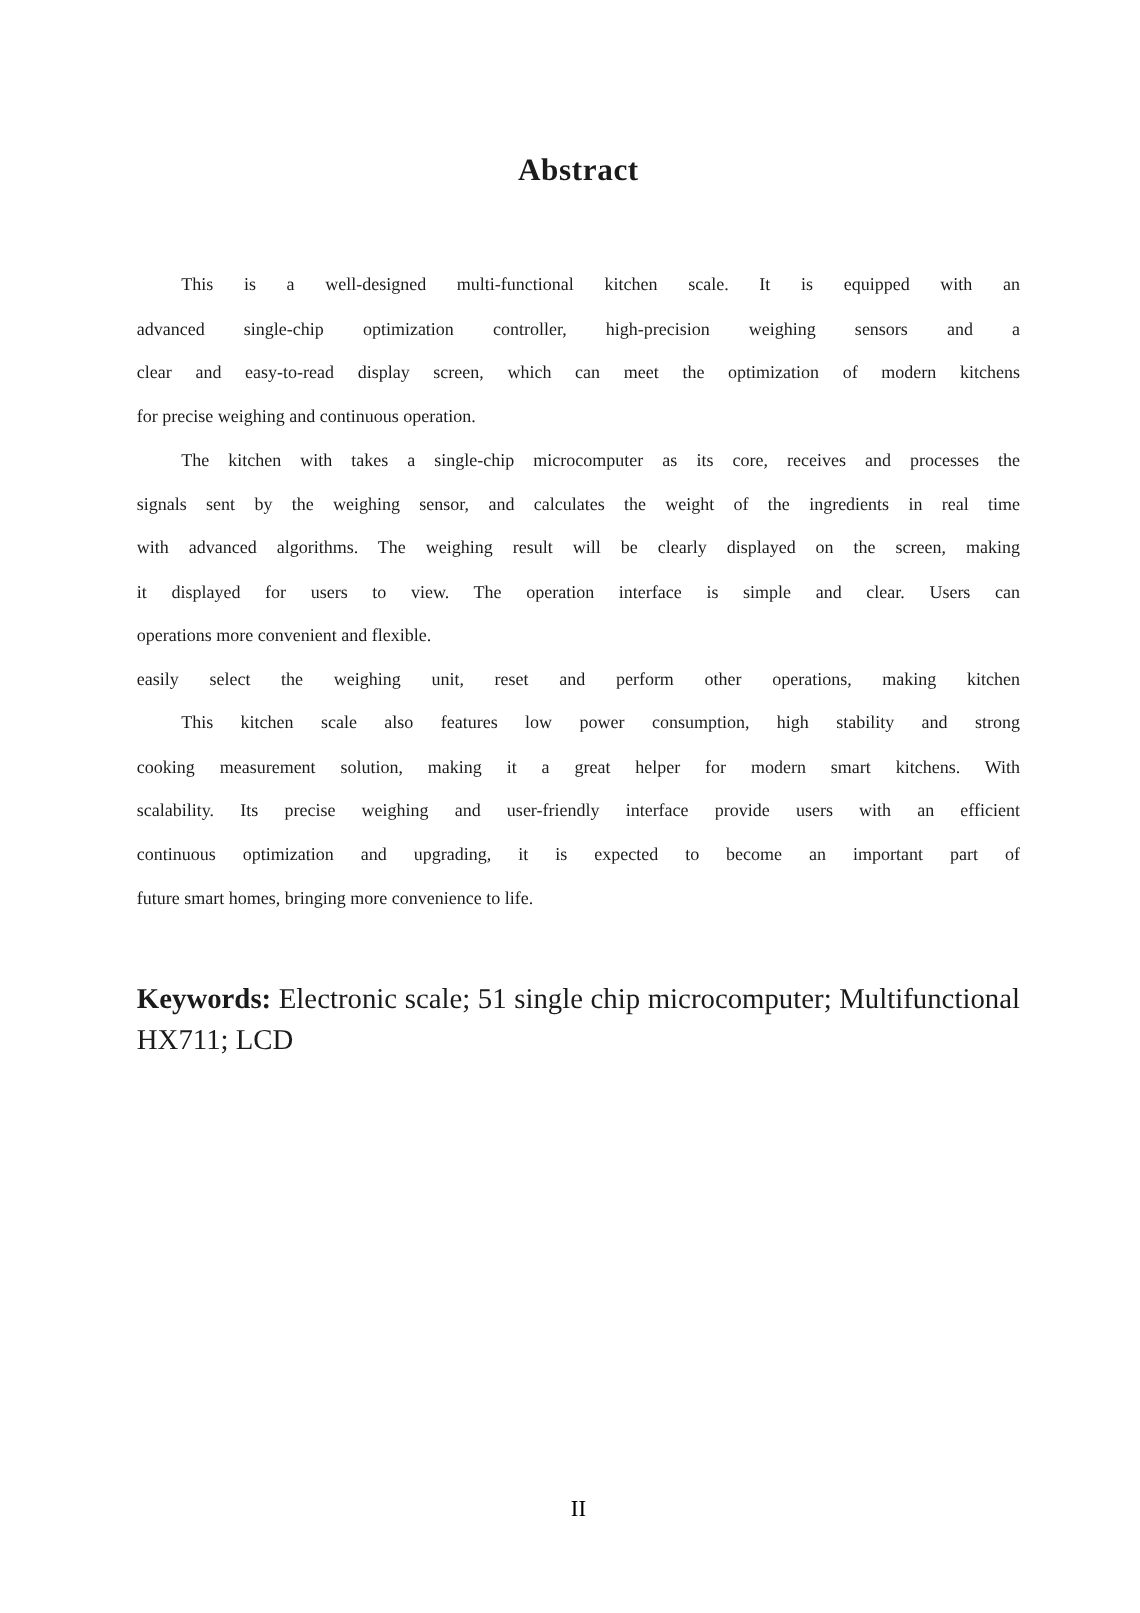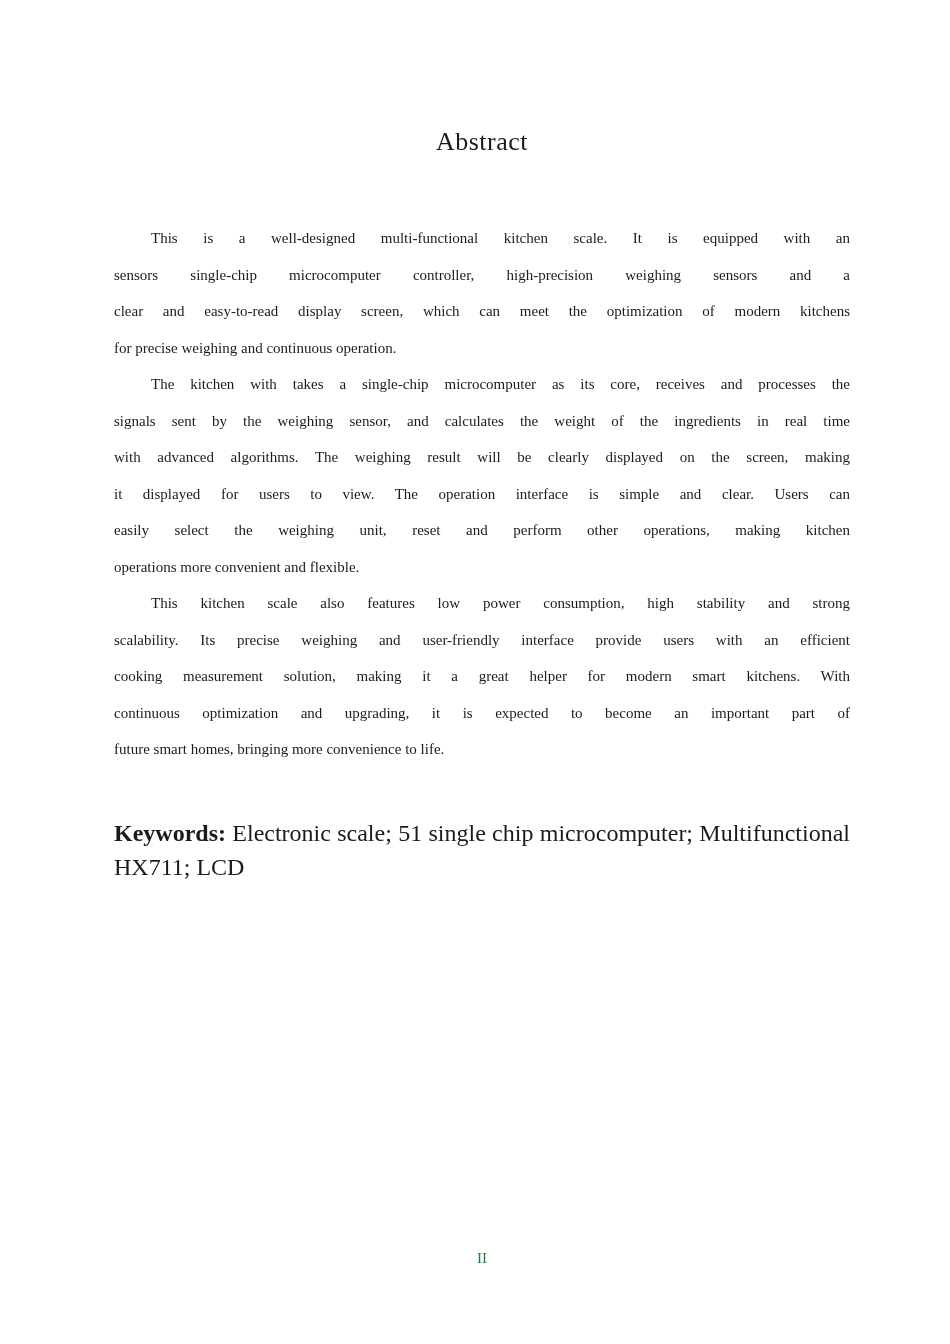--- a/index.html
+++ b/index.html
@@ -19,21 +19,21 @@
   .content {
     position: absolute;
     left: 114px;
     top: 0;
     width: 736px;
   }
   .title {
     margin: 124px 0 16px 0;
     font-size: 26px;
     line-height: 36px;
-    font-weight: normal;
+    font-weight: bold;
     text-align: center;
     letter-spacing: 0.5px;
   }
   .body-text {
     margin-top: 60px;
     font-size: 15px;
   }
   .para { margin: 0; }
   .line {
     height: 36.5px;
@@ -60,55 +60,55 @@
     height: 34px;
     line-height: 34px;
   }
   .kw-label { font-weight: bold; }
   .footer {
     position: absolute;
     left: 114px;
     top: 1249px;
     width: 736px;
     text-align: center;
-    font-size: 15px;
+    font-size: 19px;
     line-height: 18px;
-    color: #15803d;
+    color: #000000;
   }
 </style>
 </head>
 <body>
 
 <div class="page">
   <div class="content">
 
     <h1 class="title">Abstract</h1>
 
     <div class="body-text">
 
       <div class="para">
         <div class="line j first">This is a well-designed multi-functional kitchen scale. It is equipped with an</div>
-        <div class="line j">sensors single-chip microcomputer controller, high-precision weighing sensors and a</div>
+        <div class="line j">advanced single-chip optimization controller, high-precision weighing sensors and a</div>
         <div class="line j">clear and easy-to-read display screen, which can meet the optimization of modern kitchens</div>
         <div class="line last">for precise weighing and continuous operation.</div>
       </div>
 
       <div class="para">
         <div class="line j first">The kitchen with takes a single-chip microcomputer as its core, receives and processes the</div>
         <div class="line j">signals sent by the weighing sensor, and calculates the weight of the ingredients in real time</div>
         <div class="line j">with advanced algorithms. The weighing result will be clearly displayed on the screen, making</div>
         <div class="line j">it displayed for users to view. The operation interface is simple and clear. Users can</div>
+        <div class="line last">operations more convenient and flexible.</div>
         <div class="line j">easily select the weighing unit, reset and perform other operations, making kitchen</div>
-        <div class="line last">operations more convenient and flexible.</div>
       </div>
 
       <div class="para">
         <div class="line j first">This kitchen scale also features low power consumption, high stability and strong</div>
+        <div class="line j">cooking measurement solution, making it a great helper for modern smart kitchens. With</div>
         <div class="line j">scalability. Its precise weighing and user-friendly interface provide users with an efficient</div>
-        <div class="line j">cooking measurement solution, making it a great helper for modern smart kitchens. With</div>
         <div class="line j">continuous optimization and upgrading, it is expected to become an important part of</div>
         <div class="line last">future smart homes, bringing more convenience to life.</div>
       </div>
 
     </div>
 
     <div class="keywords">
       <div class="line j"><span class="kw-label">Keywords:</span><span> Electronic scale; 51 single chip microcomputer; Multifunctional kitchen;</span></div>
       <div class="line last">HX711; LCD</div>
     </div>

